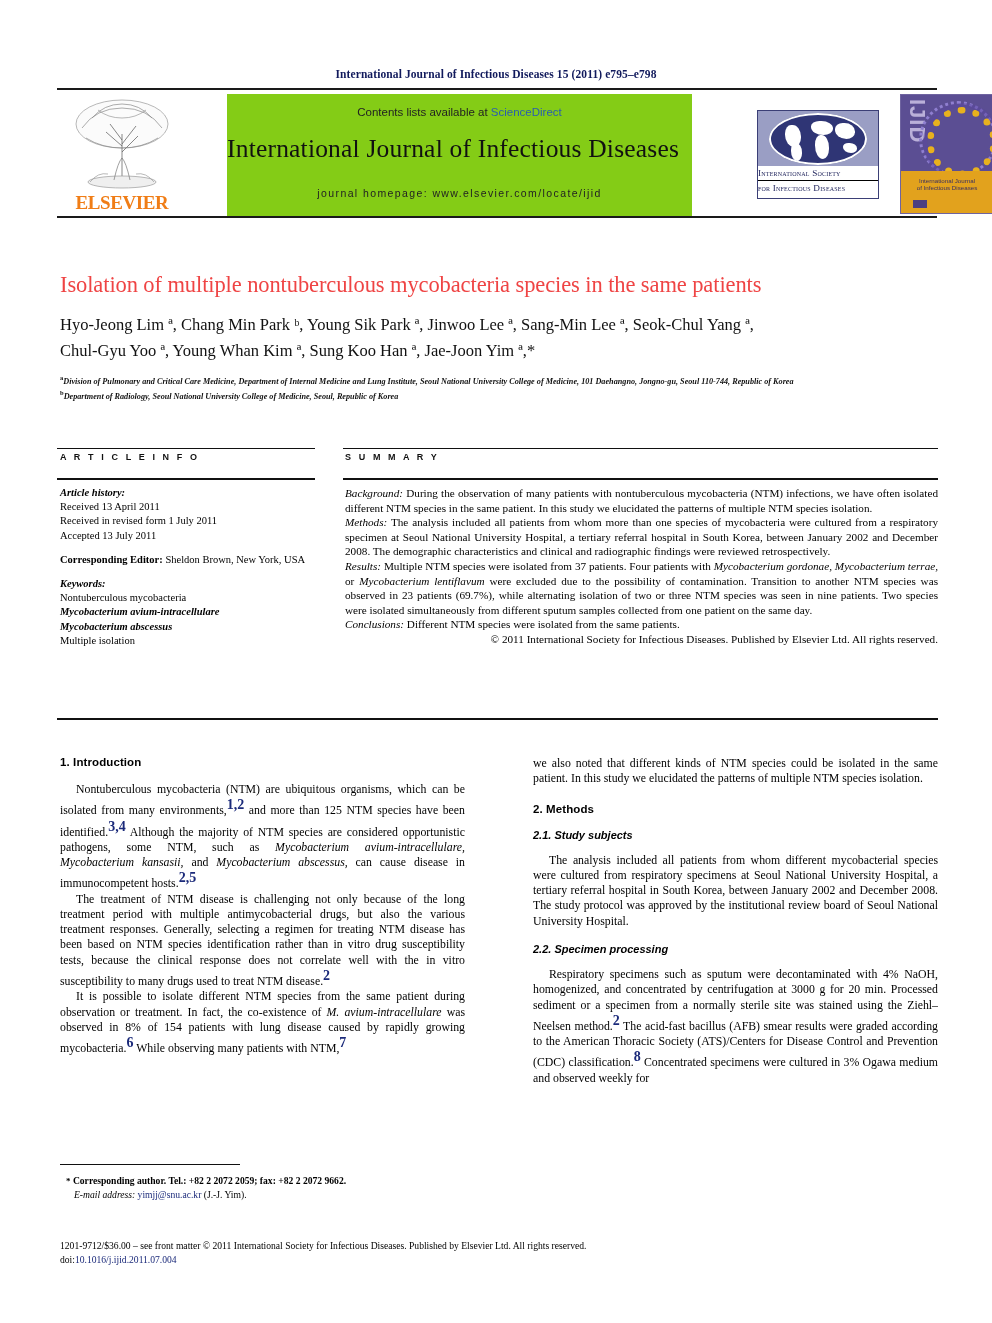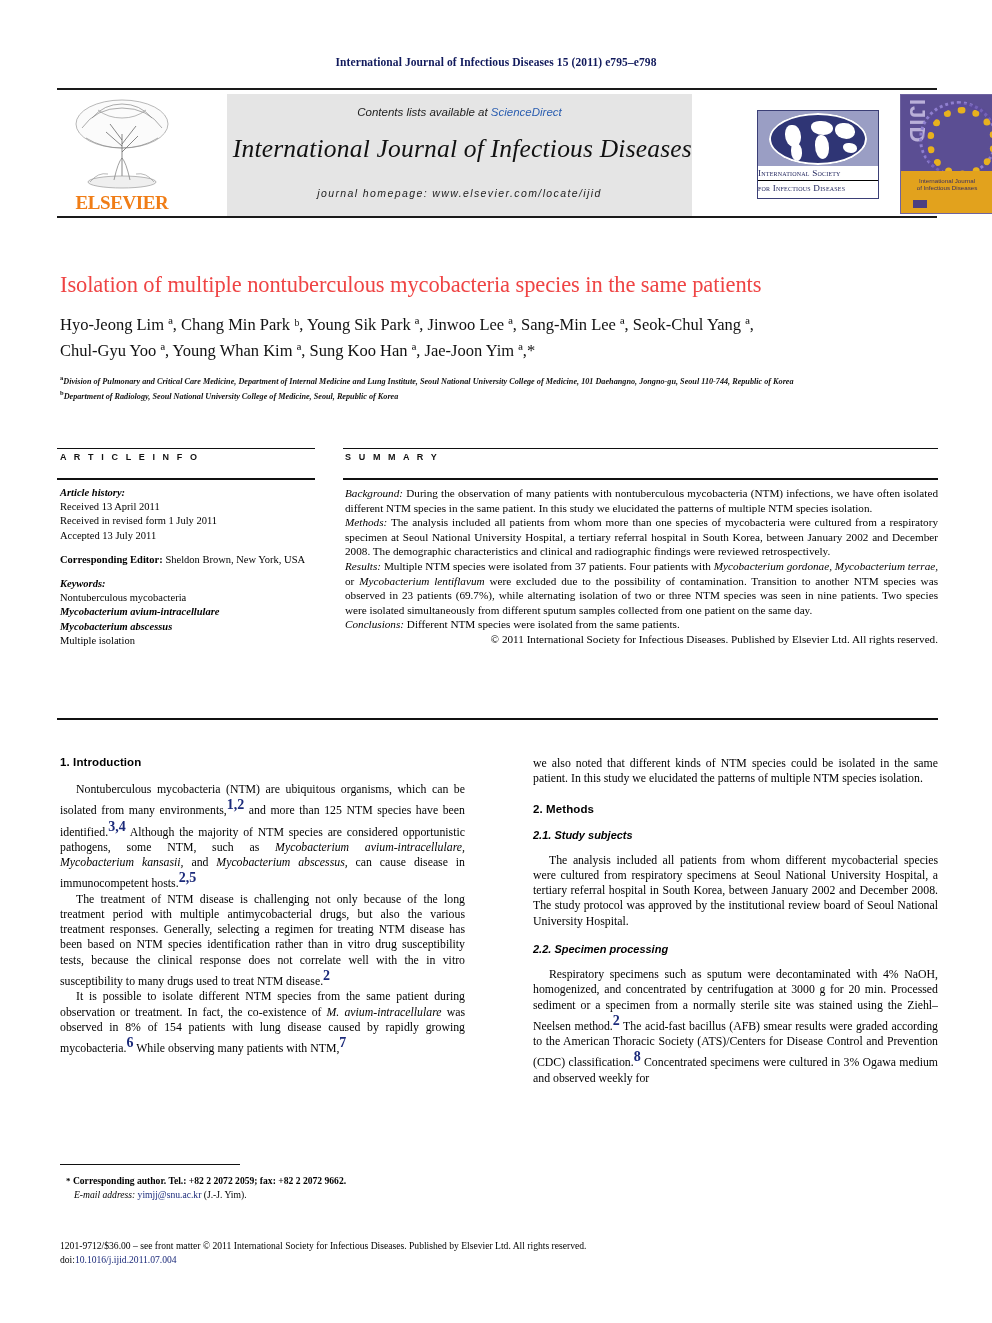--- a/index.html
+++ b/index.html
@@ -8,49 +8,48 @@
     background: #ffffff;
     font-family: "Liberation Serif", serif;
     color: #000;
     position: relative;
     overflow: hidden;
   }
   .page { position:absolute; left:0; top:0; width:992px; height:1323px; }
 
   
   .runhead {
-    position:absolute; left:0; top:56px; width:992px;
+    position:absolute; left:0; top:68px; width:992px;
     text-align:center; font-size:11.5px; font-weight:bold;
     color:#111a5c; letter-spacing:.1px;
     font-family:"Liberation Serif", serif;
   }
 
   
   .masthead { position:absolute; left:57px; top:88px; width:880px; height:130px; }
   .mast-rule-top {
     position:absolute; left:0; top:0; width:880px; height:2px; background:#1a1a1a;
   }
   .elsevier-logo { position:absolute; left:5px; top:6px; width:120px; height:122px; }
   .elsevier-word {
     position:absolute; left:0; bottom:2px; width:120px; text-align:center;
     color:#f07d16; font-family:"Liberation Serif", serif;
     font-size:19px; font-weight:bold; letter-spacing:-0.4px;
   }
   .journal-band {
     position:absolute; left:170px; top:6px; width:465px; height:122px;
-    background:#e5e5e5;
-    font-style:italic;
+    background:#84cc16;
   }
   .contents-line {
     position:absolute; left:0; top:12px; width:465px; text-align:center;
     font-family:"Liberation Sans", sans-serif; font-size:11.5px; color:#222;
   }
   .contents-line .sd { color:#2a5db0; }
   .journal-name {
-    position:absolute; left:0; top:40px; width:465px; text-align:right;
+    position:absolute; left:0; top:40px; width:465px; text-align:left;
     font-family:"Liberation Serif", serif; font-size:25.5px; color:#111;
     letter-spacing:.2px;
   }
   .homepage-line {
     position:absolute; left:0; top:93px; width:465px; text-align:center;
     font-family:"Liberation Sans", sans-serif; font-size:10.5px; color:#222;
     letter-spacing:1.4px;
   }
   .isid-logo {
     position:absolute; left:700px; top:22px; width:120px; height:88px;

